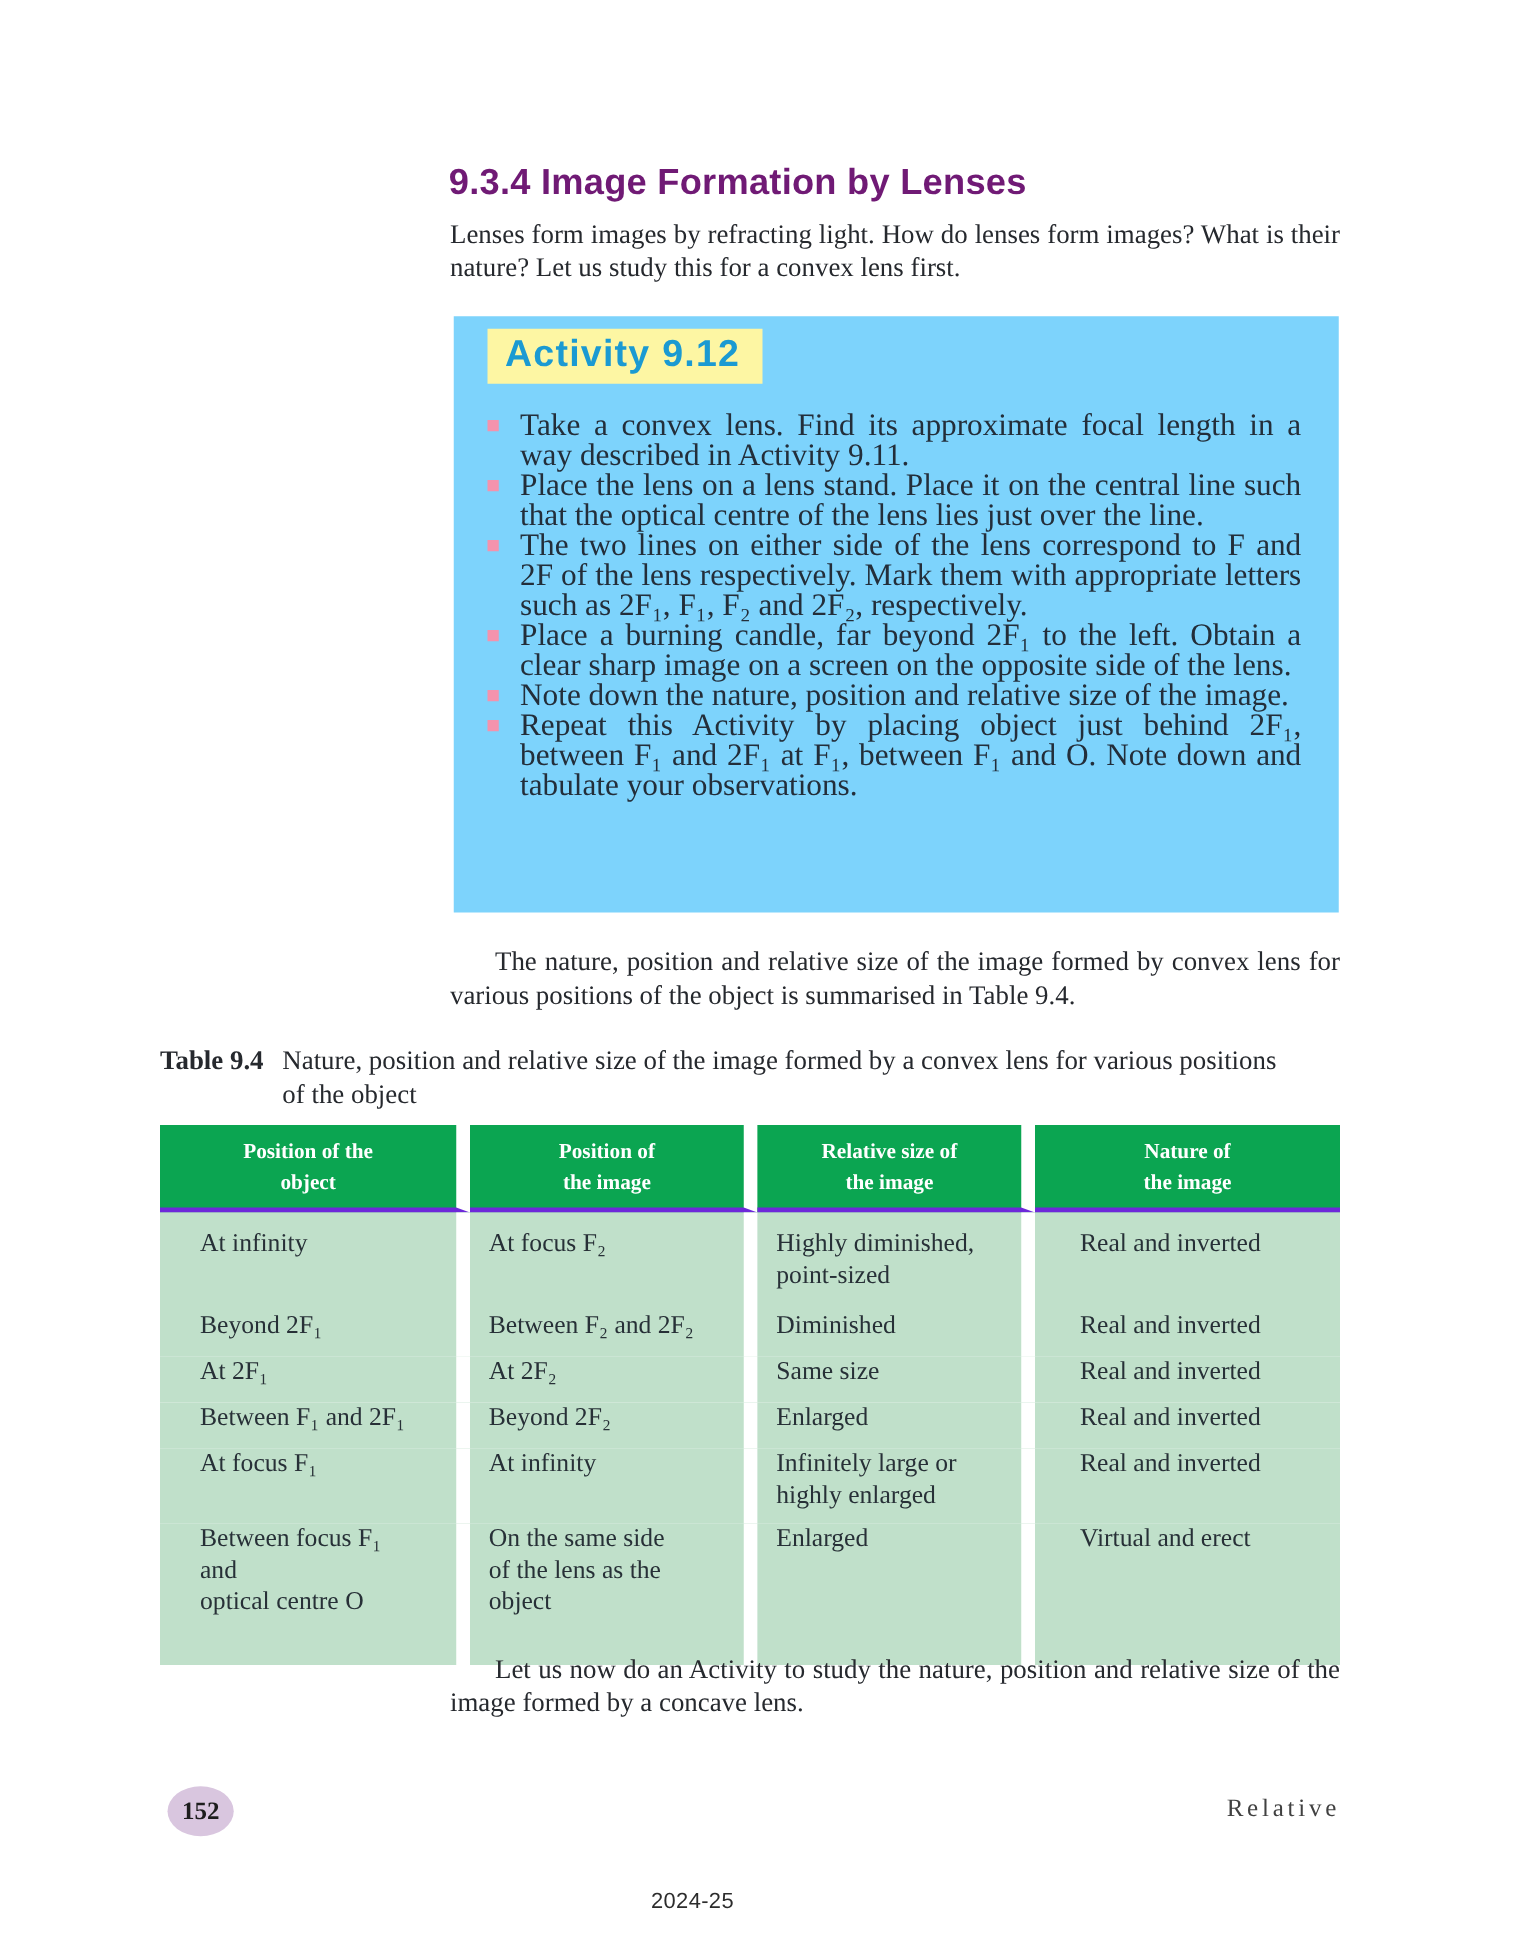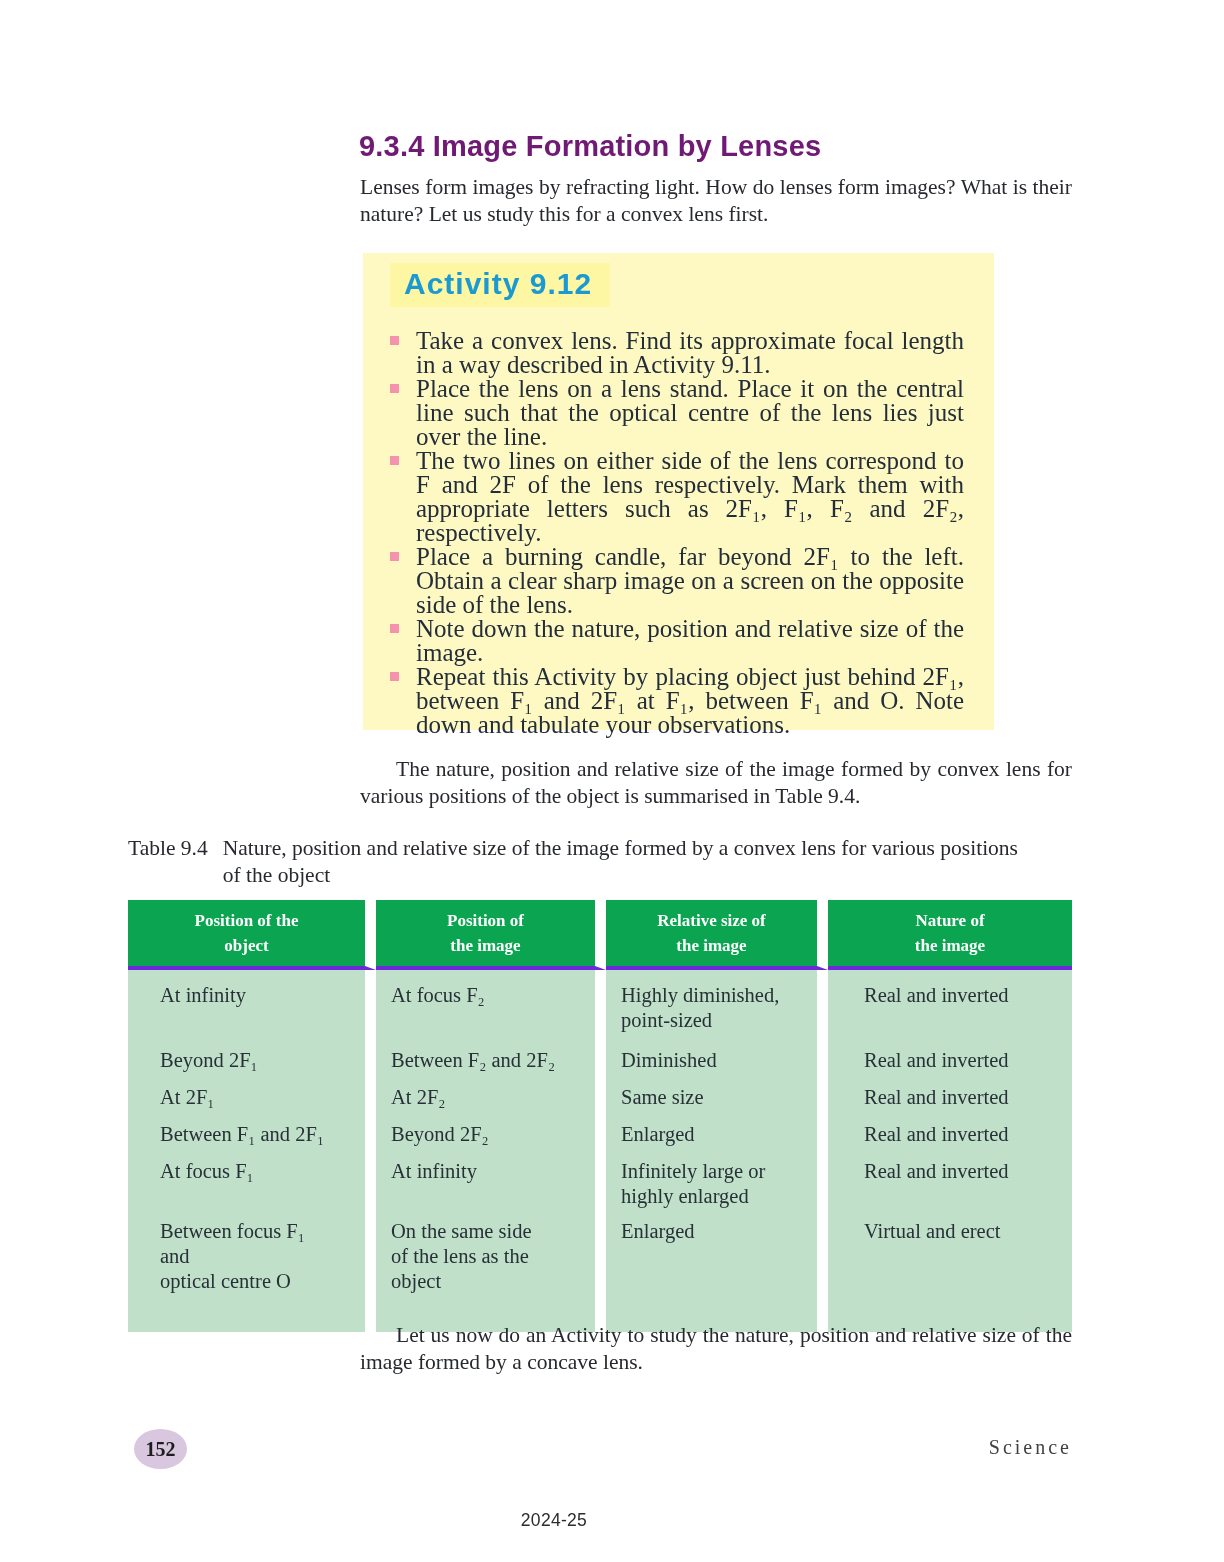--- a/index.html
+++ b/index.html
@@ -17,22 +17,22 @@
   .para {
     position:absolute; left:360px; width:712px;
     font-size:21.5px; line-height:27px; text-align:justify; color:#26292e;
   }
   .intro-para { top:174px; }
   .after-table-para { top:756px; text-indent:36px; }
   .closing-para { top:1322px; text-indent:36px; }
 
   
   .activity-box {
-    position:absolute; left:363px; top:253px; width:631px; height:477px;
-    background:#fef9c3;
+    position:absolute; left:363px; top:253px; width:708px; height:477px;
+    background:#7dd3fc;
   }
   .activity-title {
     display:inline-block; margin:10px 0 0 27px;
     background:#fdf6a3; color:#1b9ad2;
     font-family:"Liberation Sans","DejaVu Sans",sans-serif;
     font-weight:bold; font-size:30px; letter-spacing:1px;
     padding:4px 18px 6px 14px;
   }
   .activity-list {
     list-style:none; margin:22px 30px 0 27px;
@@ -44,21 +44,21 @@
   .bullet-sq {
     position:absolute; left:0; top:7px; width:9px; height:9px;
     background:#f493ad;
   }
 
   
   .table-caption {
     position:absolute; left:128px; top:835px; width:944px;
     display:flex; gap:15px; font-size:21.5px; line-height:26.5px;
   }
-  .table-caption .cap-label { font-weight:normal; white-space:nowrap;text-align:right; }
+  .table-caption .cap-label { font-weight:bold; white-space:nowrap;text-align:right; }
   .table-caption .cap-text { width:812px; }
 
   
   .lens-table {
     position:absolute; left:128px; top:900px; width:944px;
     border-collapse:separate; border-spacing:0; table-layout:fixed;
   }
   .lens-table th, .lens-table td { white-space:pre-line; }
   .lens-table th {
     background:#0ba551; color:#ffffff; font-weight:bold;
@@ -188,14 +188,14 @@
 object</td>
       <td>Enlarged</td>
       <td>Virtual and erect</td>
     </tr>
   </tbody>
 </table>
 
 <p class="para closing-para">Let us now do an Activity to study the nature, position and relative size of the image formed by a concave lens.</p>
 
 <div class="page-badge">152</div>
-<div class="footer-subject">Science</div>
+<div class="footer-subject">Relative</div>
 <div class="footer-year">2024-25</div>
 
 </body></html>

